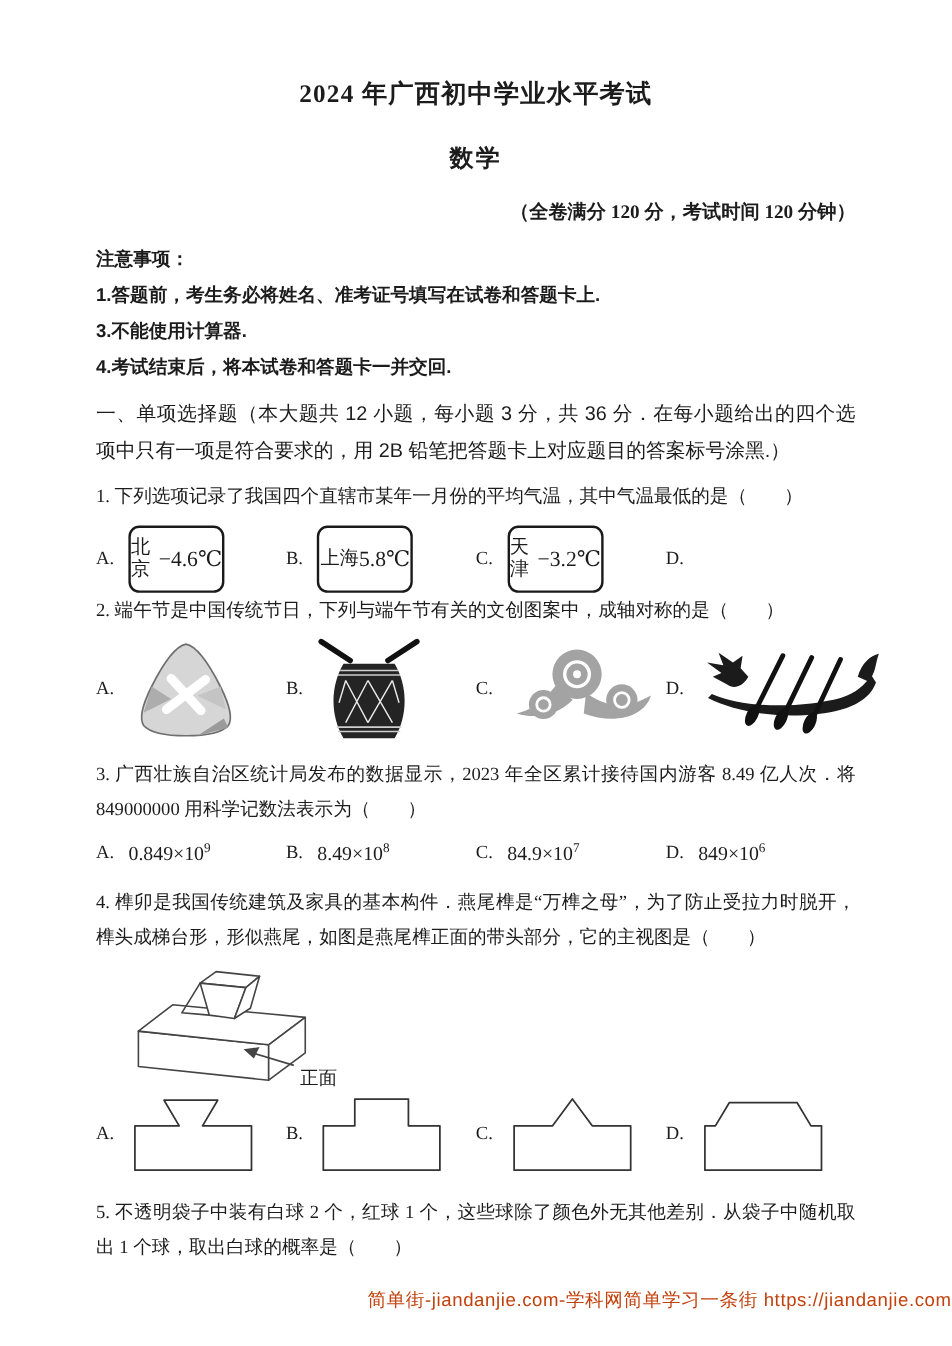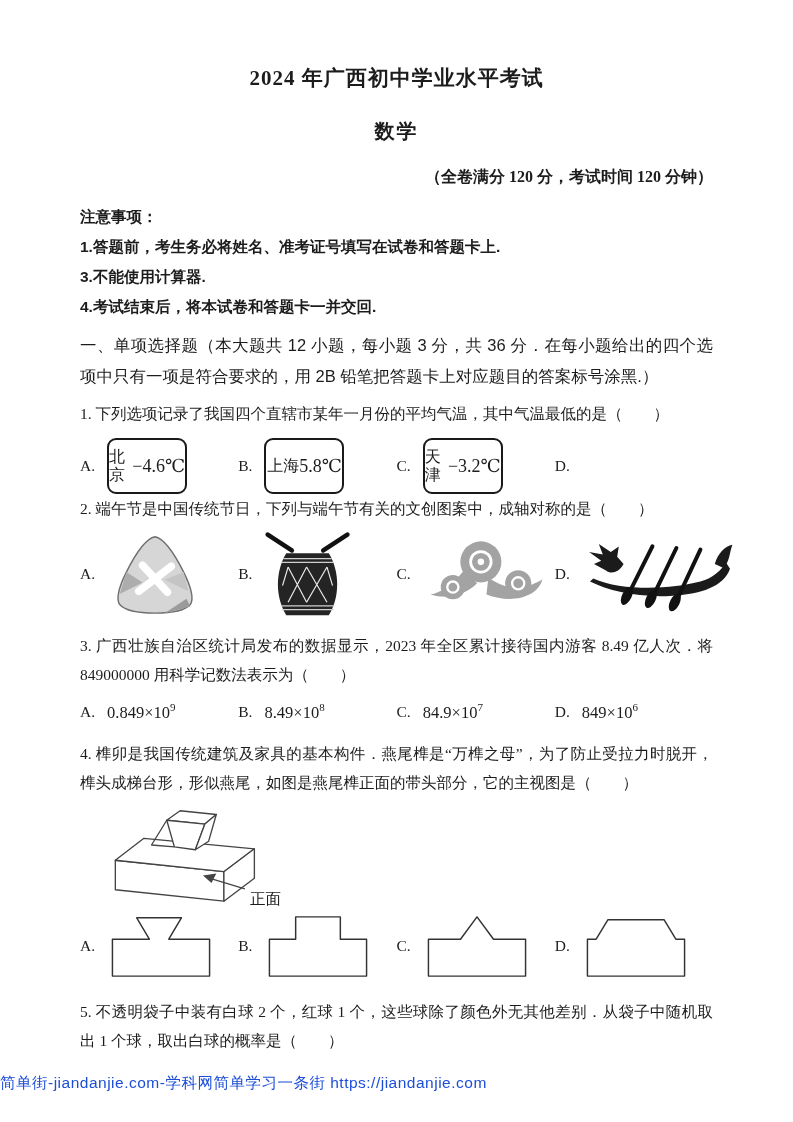--- a/index.html
+++ b/index.html
@@ -89,24 +89,24 @@
     position:absolute;
     left:168px; top:84px;
     font-size:15.5px;
   }
   .q4-row { margin-top:4px; height:74px; }
   .q5-text { margin-top:14px; }
   .footer {
     position:absolute;
     left:0; bottom:28px;
     width:100%;
-    text-align:left;
+    text-align:right;
     font-family:"Liberation Sans","DejaVu Sans",sans-serif;
     font-size:15.5px;
-    color:#1d4ed8;
+    color:#c2410c;
     letter-spacing:0.5px;
   }
   svg { display:block; }
 </style>
 </head>
 <body>
 
 <div class="sheet">
 
   <div class="title">2024 年广西初中学业水平考试</div>

